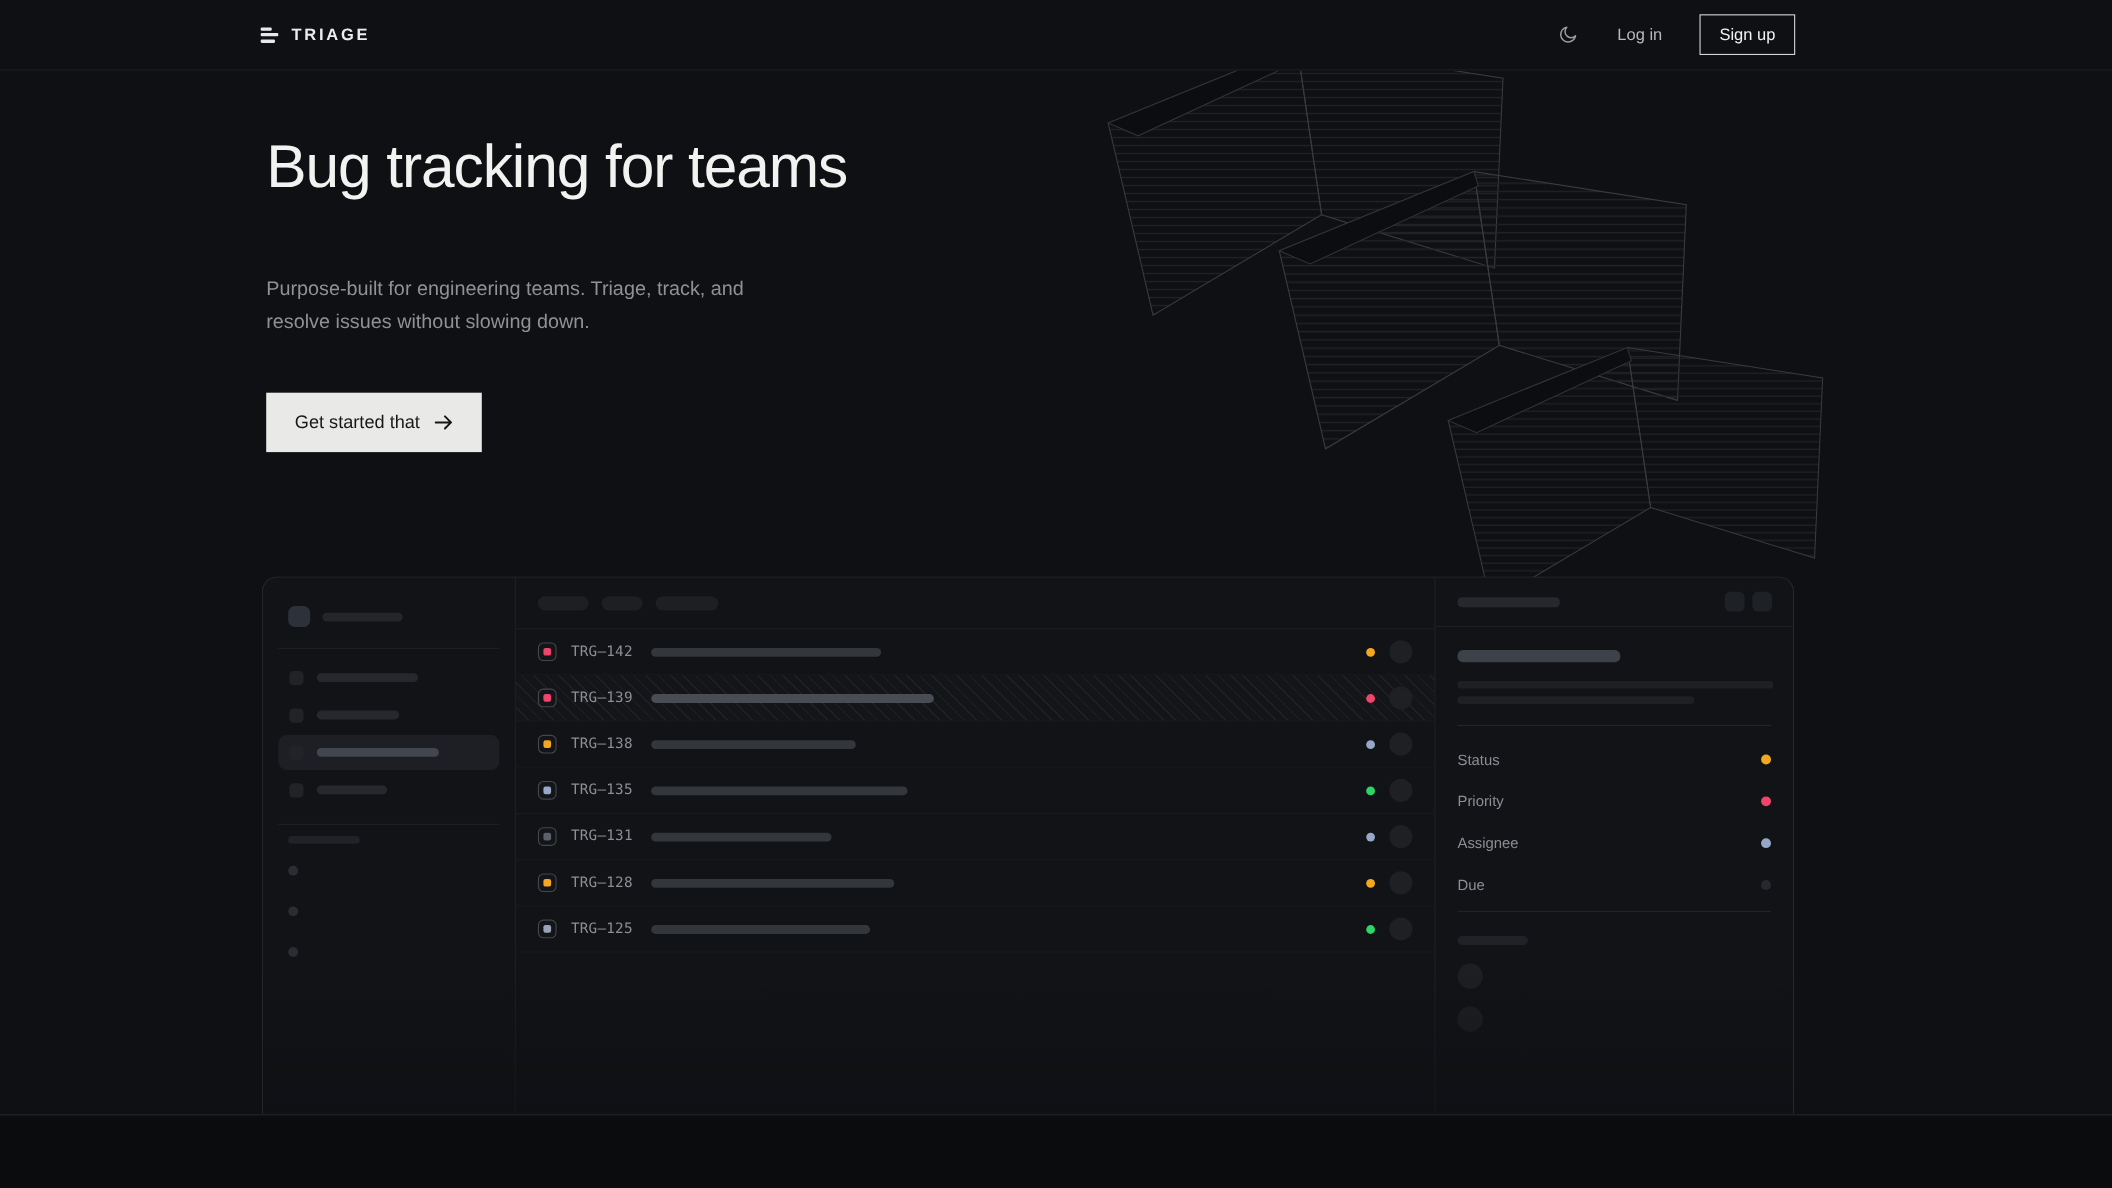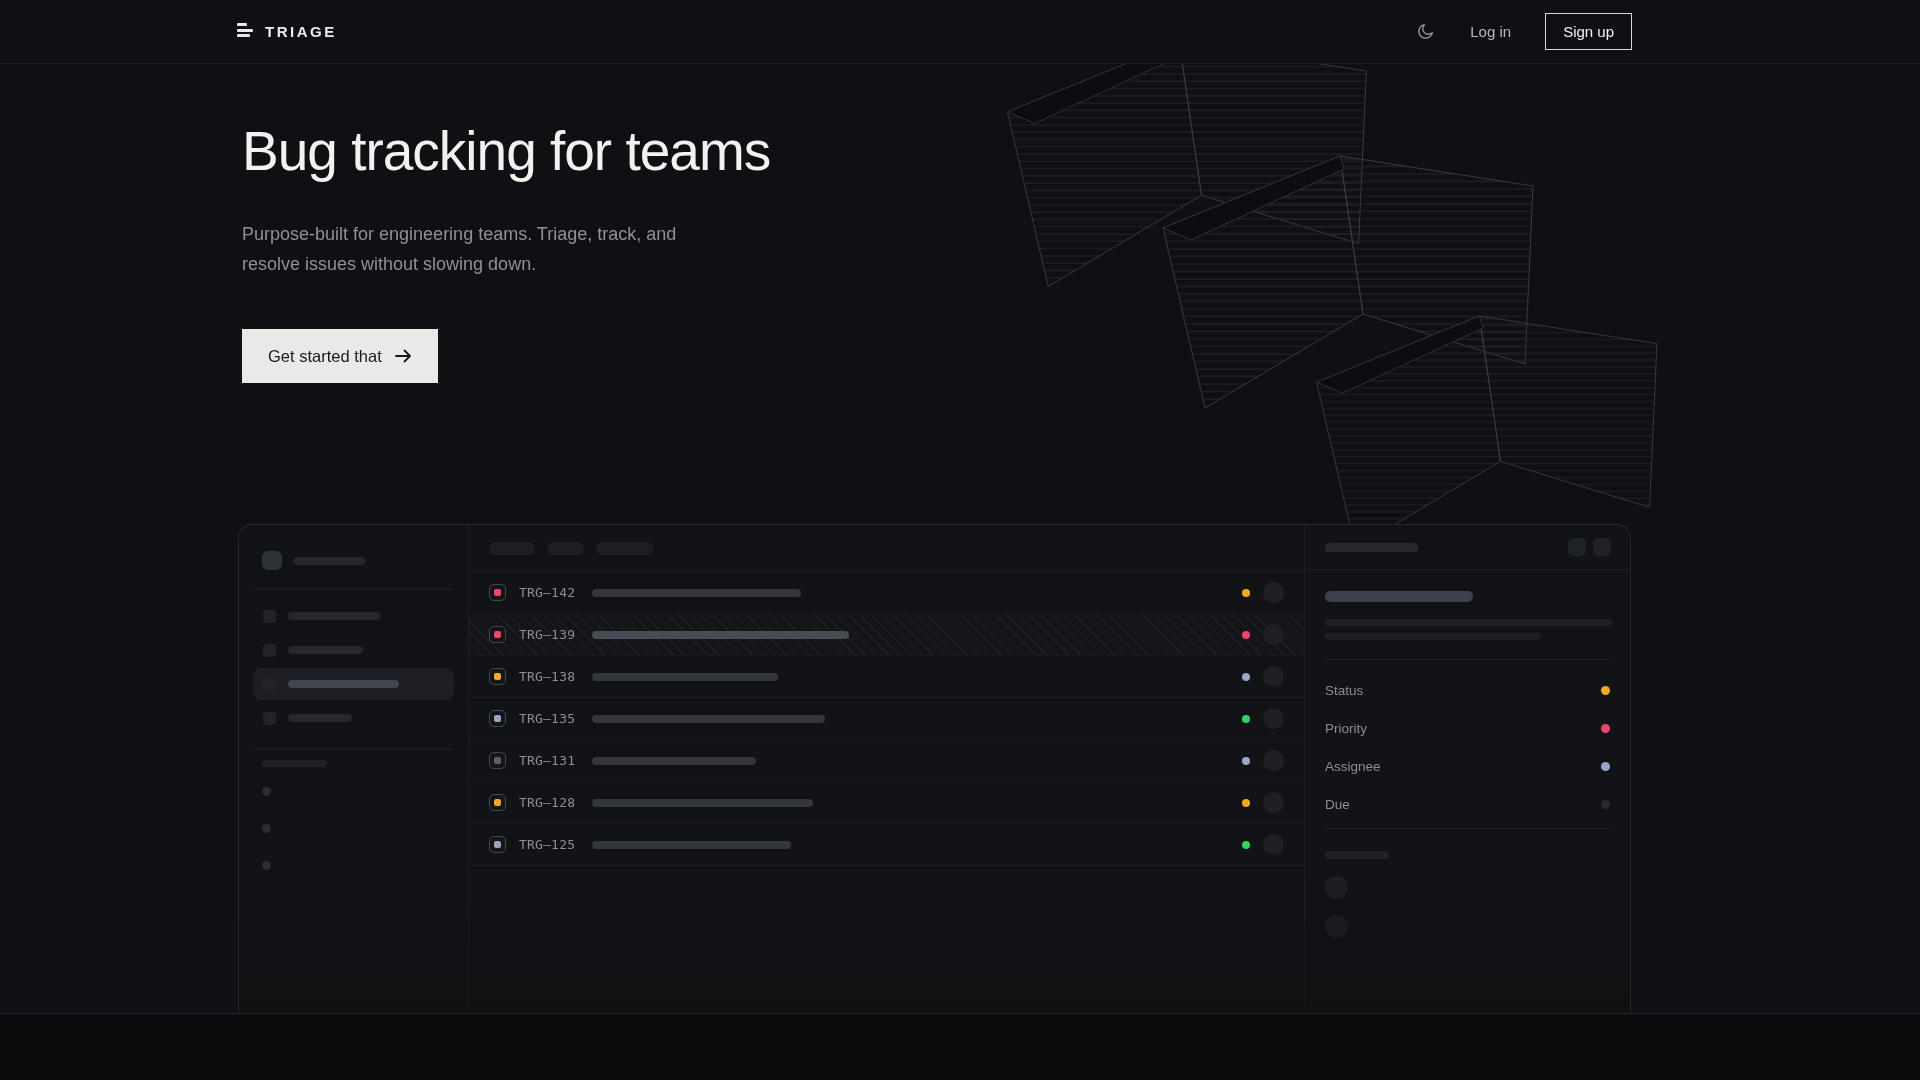--- a/index.html
+++ b/index.html
@@ -14,21 +14,21 @@
 
   
   .nav {
     position: absolute; top: 0; left: 0; right: 0; height: 64px;
     display: flex; align-items: center;
     padding: 0 288px 0 237px;
     border-bottom: 1px solid #1e1f23;
     background: #0f1013;
     z-index: 10;
   }
-  .logo { display: flex; gap: 12px; cursor: pointer; }
+  .logo { display: flex; align-items: center; gap: 12px; cursor: pointer; }
   .logo-icon { width: 16px; height: 14px; display: flex; flex-direction: column; justify-content: space-between; }
   .logo-icon span { display: block; height: 3px; border-radius: 1px; background: #e8e8e8; }
   .logo-icon .b1 { width: 10px; }
   .logo-icon .b2 { width: 16px; }
   .logo-icon .b3 { width: 13px; }
   .brand-name { font-size: 15px; font-weight: bold; letter-spacing: 2.5px; color: #ececec; }
   .nav-right { margin-left: auto; display: flex; align-items: center; gap: 34px; }
   .theme-toggle { width: 22px; height: 22px; display: flex; align-items: center; justify-content: center; cursor: pointer; }
   .nav-login { font-size: 15px; color: #b6b8bc; cursor: pointer; }
   .nav-signup {
@@ -37,21 +37,21 @@
   }
 
   
   .hero { position: absolute; top: 64px; left: 0; right: 0; bottom: 67px; overflow: hidden; background: #0f1013; }
   .wireframe { position: absolute; top: 0; left: 0; z-index: 0; pointer-events: none; }
   .hero-copy { position: absolute; left: 242px; top: 56px; z-index: 3; }
   .hero-title {
     font-size: 55px; line-height: 63px; font-weight: 500;
     letter-spacing: -1px; color: #f2f2f0;
   }
-  .hero-sub { margin-top: 36px; font-size: 18px; line-height: 30px; color: #8f9196; font-weight: 400; }
+  .hero-sub { margin-top: 64px; font-size: 18px; line-height: 30px; color: #8f9196; font-weight: 400; }
   .cta-btn {
     margin-top: 50px; height: 54px; padding: 0 26px;
     display: inline-flex; align-items: center; gap: 13px;
     background: #e9e9e7; border: none; cursor: pointer;
     font-family: inherit; font-size: 16.5px; font-weight: 500; color: #17181a;
   }
 
   
   .mockup {
     position: absolute; left: 238px; top: 460px; width: 1393px; height: 489px;

